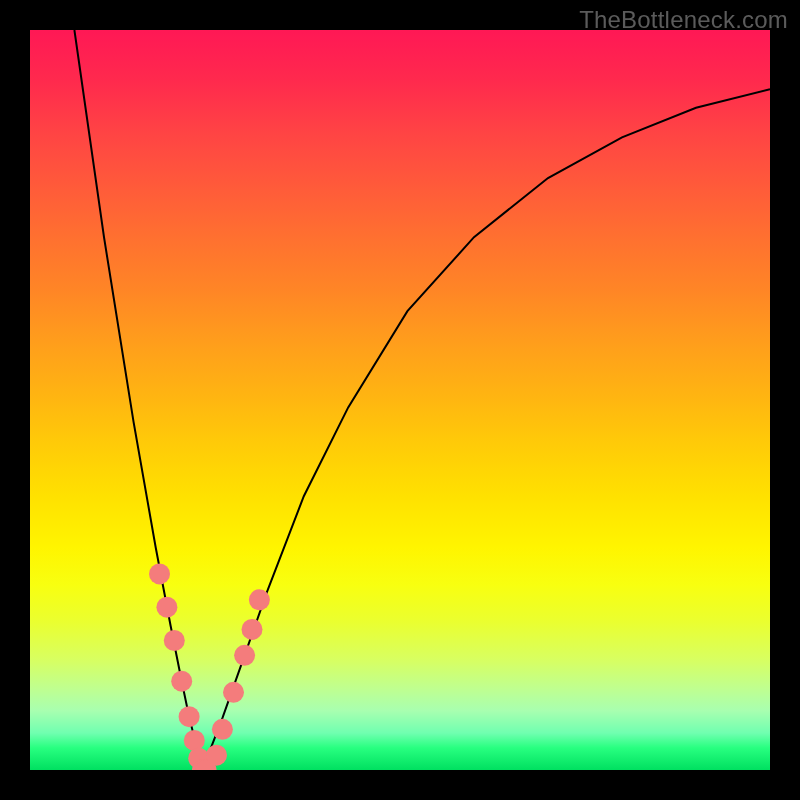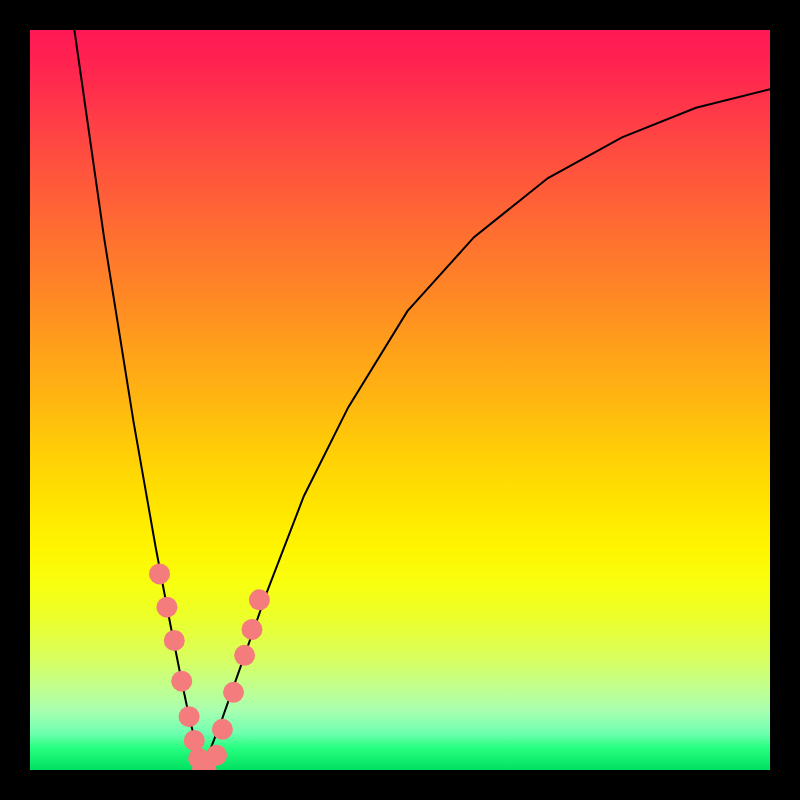--- a/index.html
+++ b/index.html
@@ -71,20 +71,21 @@
   svg .dot {
     fill: #f47c7c;
     stroke: none;
   }
 </style>
 </head>
 <body>
 
 <div class="outer">
 
+  <div class="watermark">TheBottleneck.com</div>
 
   <div class="plot-area">
     <div class="gradient-bg"></div>
     <svg class="curve-layer" viewBox="0 0 740 740">
       <path id="left-path" class="curve" d="M44.4 0.0 L74.0 207.2 L103.6 392.2 L125.8 518.0 L140.6 595.7 L151.7 651.2 L159.1 686.7 L166.5 716.3 L172.4 740.0"></path>
       <path id="right-path" class="curve" d="M172.4 740.0 L192.4 688.2 L214.6 625.3 L236.8 562.4 L273.8 466.2 L318.2 377.4 L377.4 281.2 L444.0 207.2 L518.0 148.0 L592.0 107.3 L666.0 77.7 L740.0 59.2"></path>
       <g id="dots">
           <circle cx="129.5" cy="543.9" r="10.5" class="dot"></circle>
           <circle cx="136.9" cy="577.2" r="10.5" class="dot"></circle>
           <circle cx="144.3" cy="610.5" r="10.5" class="dot"></circle>

